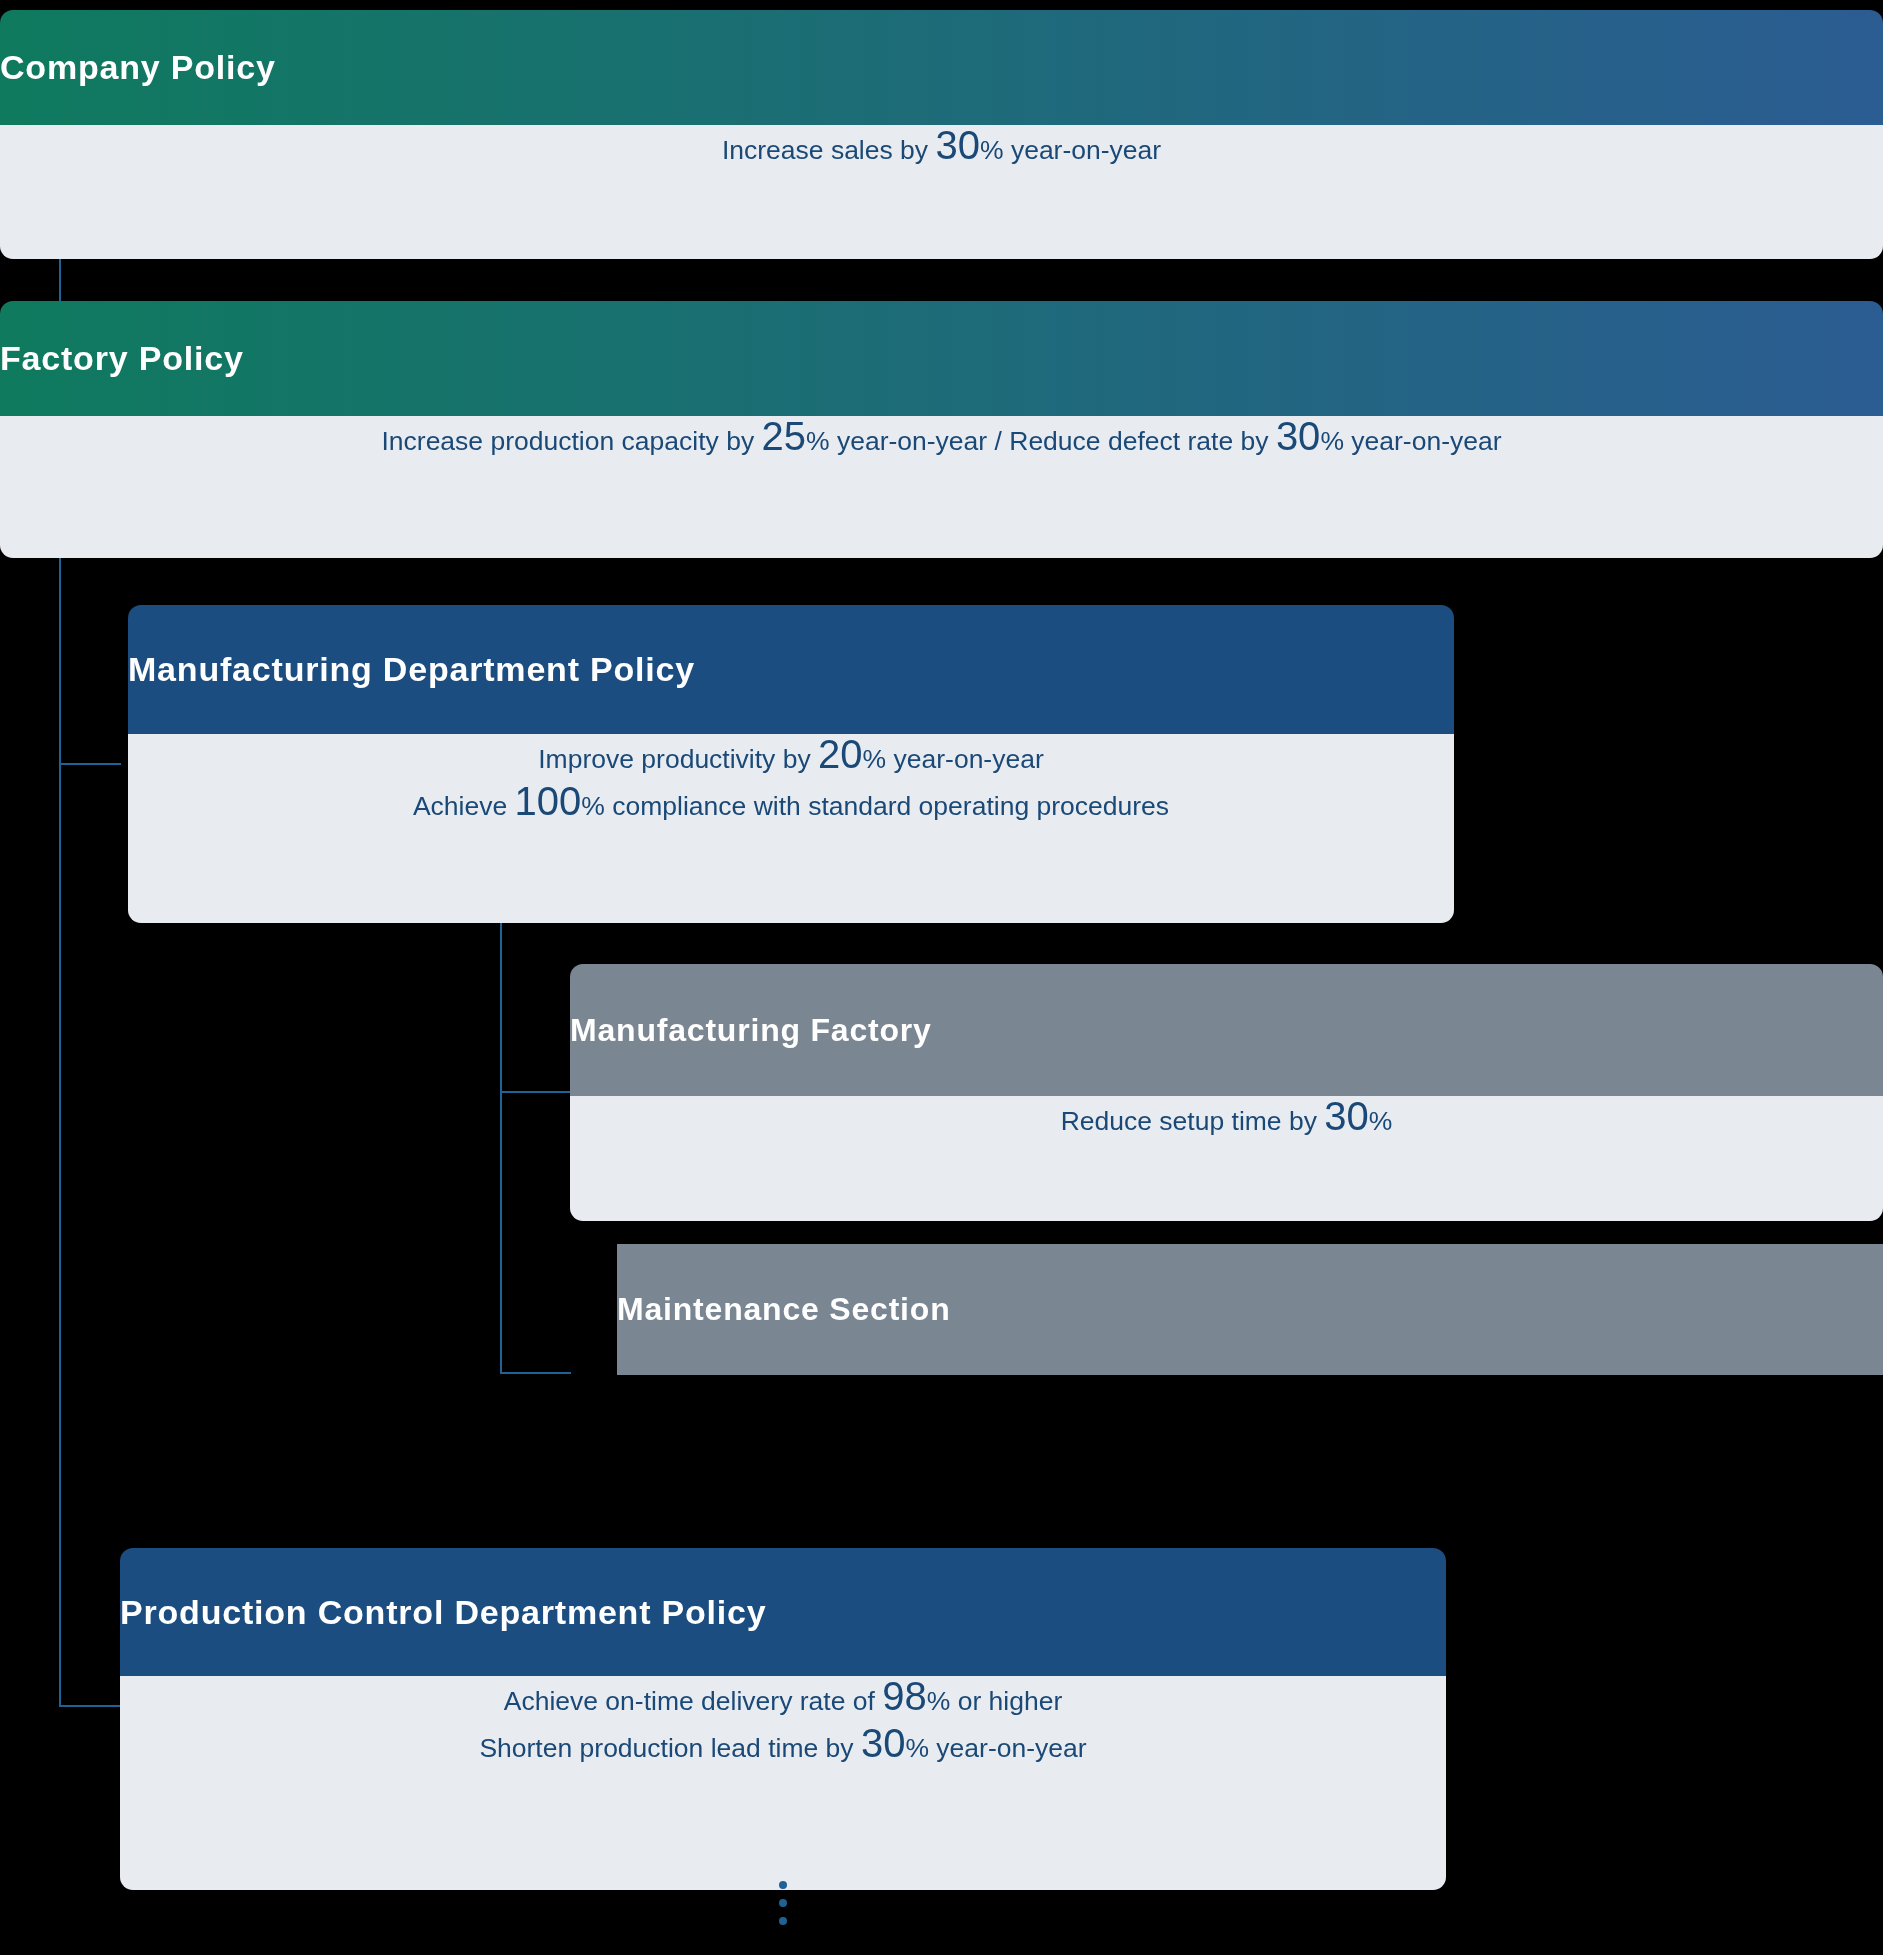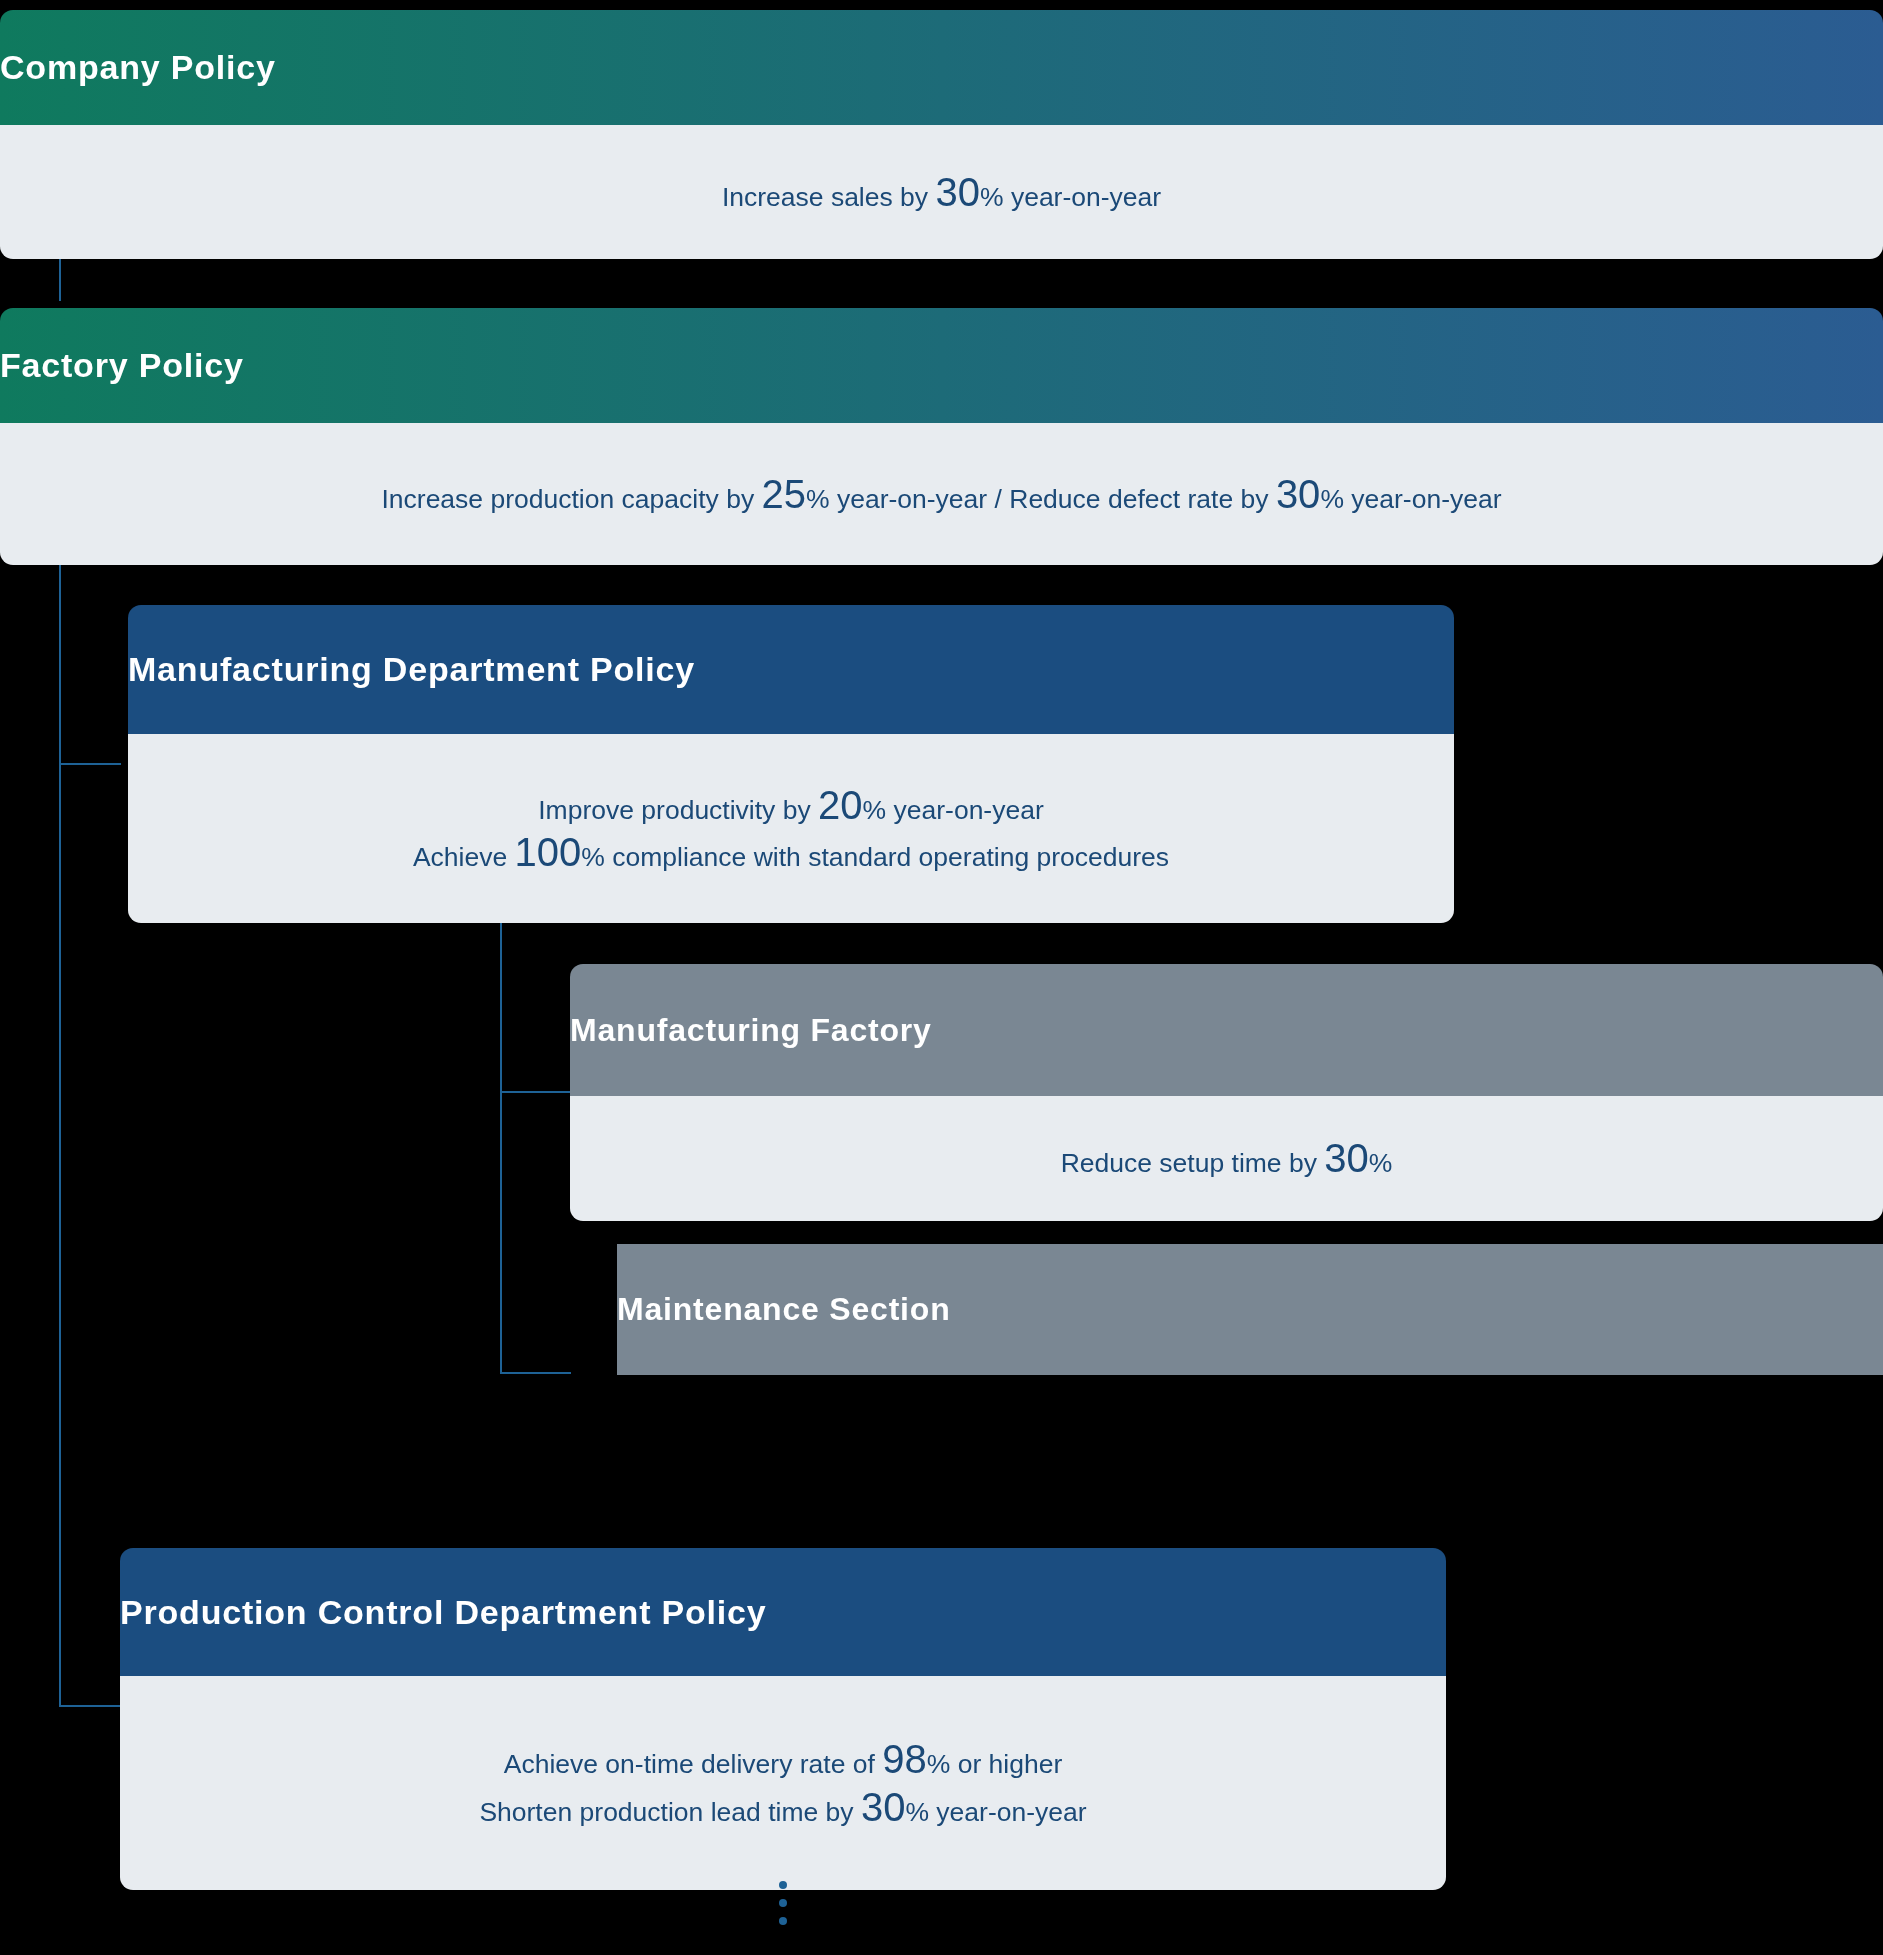--- a/index.html
+++ b/index.html
@@ -36,39 +36,38 @@
     font-size: 34px;
     font-weight: bold;
     letter-spacing: 0.8px;
   }
   .hd-section h2 { font-size: 32px; }
   .bd {
     background: var(--body-bg, #e8ecf0);
     display: flex;
     flex-direction: column;
     align-items: center;
-    justify-content: center;
     row-gap: 7px;
   }
   .bd p {
     margin: 0;
     font-size: 26.5px;
     color: var(--body-text, #1b4977);
     line-height: 1.15;
     text-align: center;
     white-space: nowrap;
   }
   .bd .num { font-size: 40px; line-height: 1; }
 
   
   .n-company  { left: 0;      top: 10px;   width: 1883px; }
   .n-company .hd  { height: 115px; }
   .n-company .bd  { height: 134px; }
 
-  .n-factory  { left: 0;      top: 301px;  width: 1883px; margin-top: 7px; }
+  .n-factory  { left: 0;      top: 301px;  width: 1883px; }
   .n-factory .hd  { height: 115px; }
   .n-factory .bd  { height: 142px; }
 
   .n-mfgdept  { left: 128px;  top: 605px; width: 1326px; }
   .n-mfgdept .hd  { height: 129px; }
   .n-mfgdept .bd  { height: 189px; }
 
   .n-mfgsec   { left: 570px; top: 964px; width: 1313px; }
   .n-mfgsec .hd   { height: 132px; }
   .n-mfgsec .bd   { height: 125px; }

